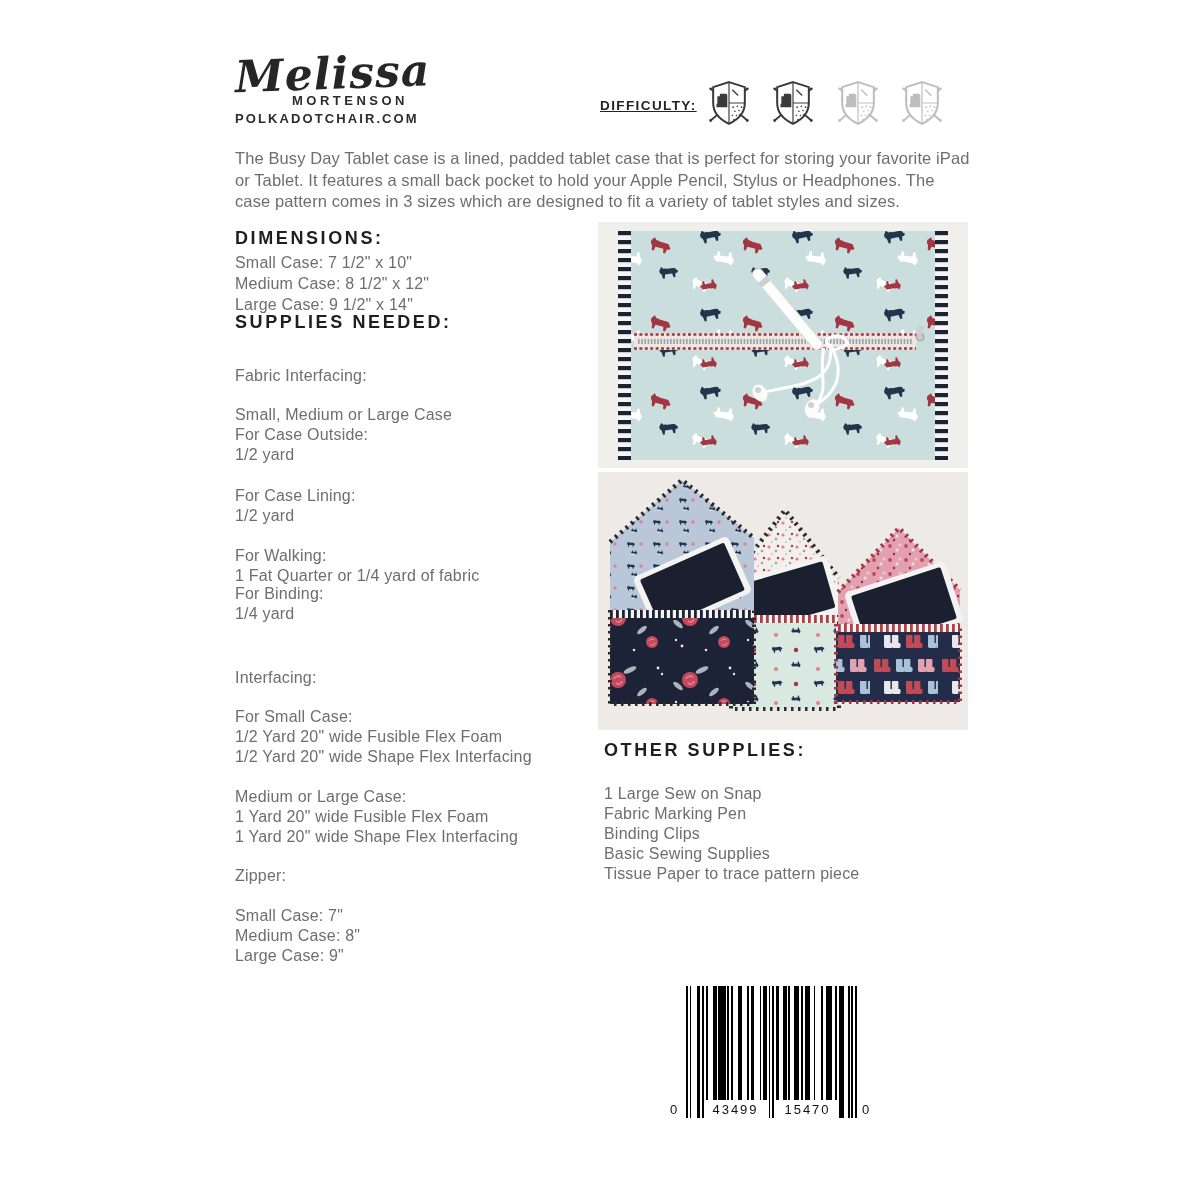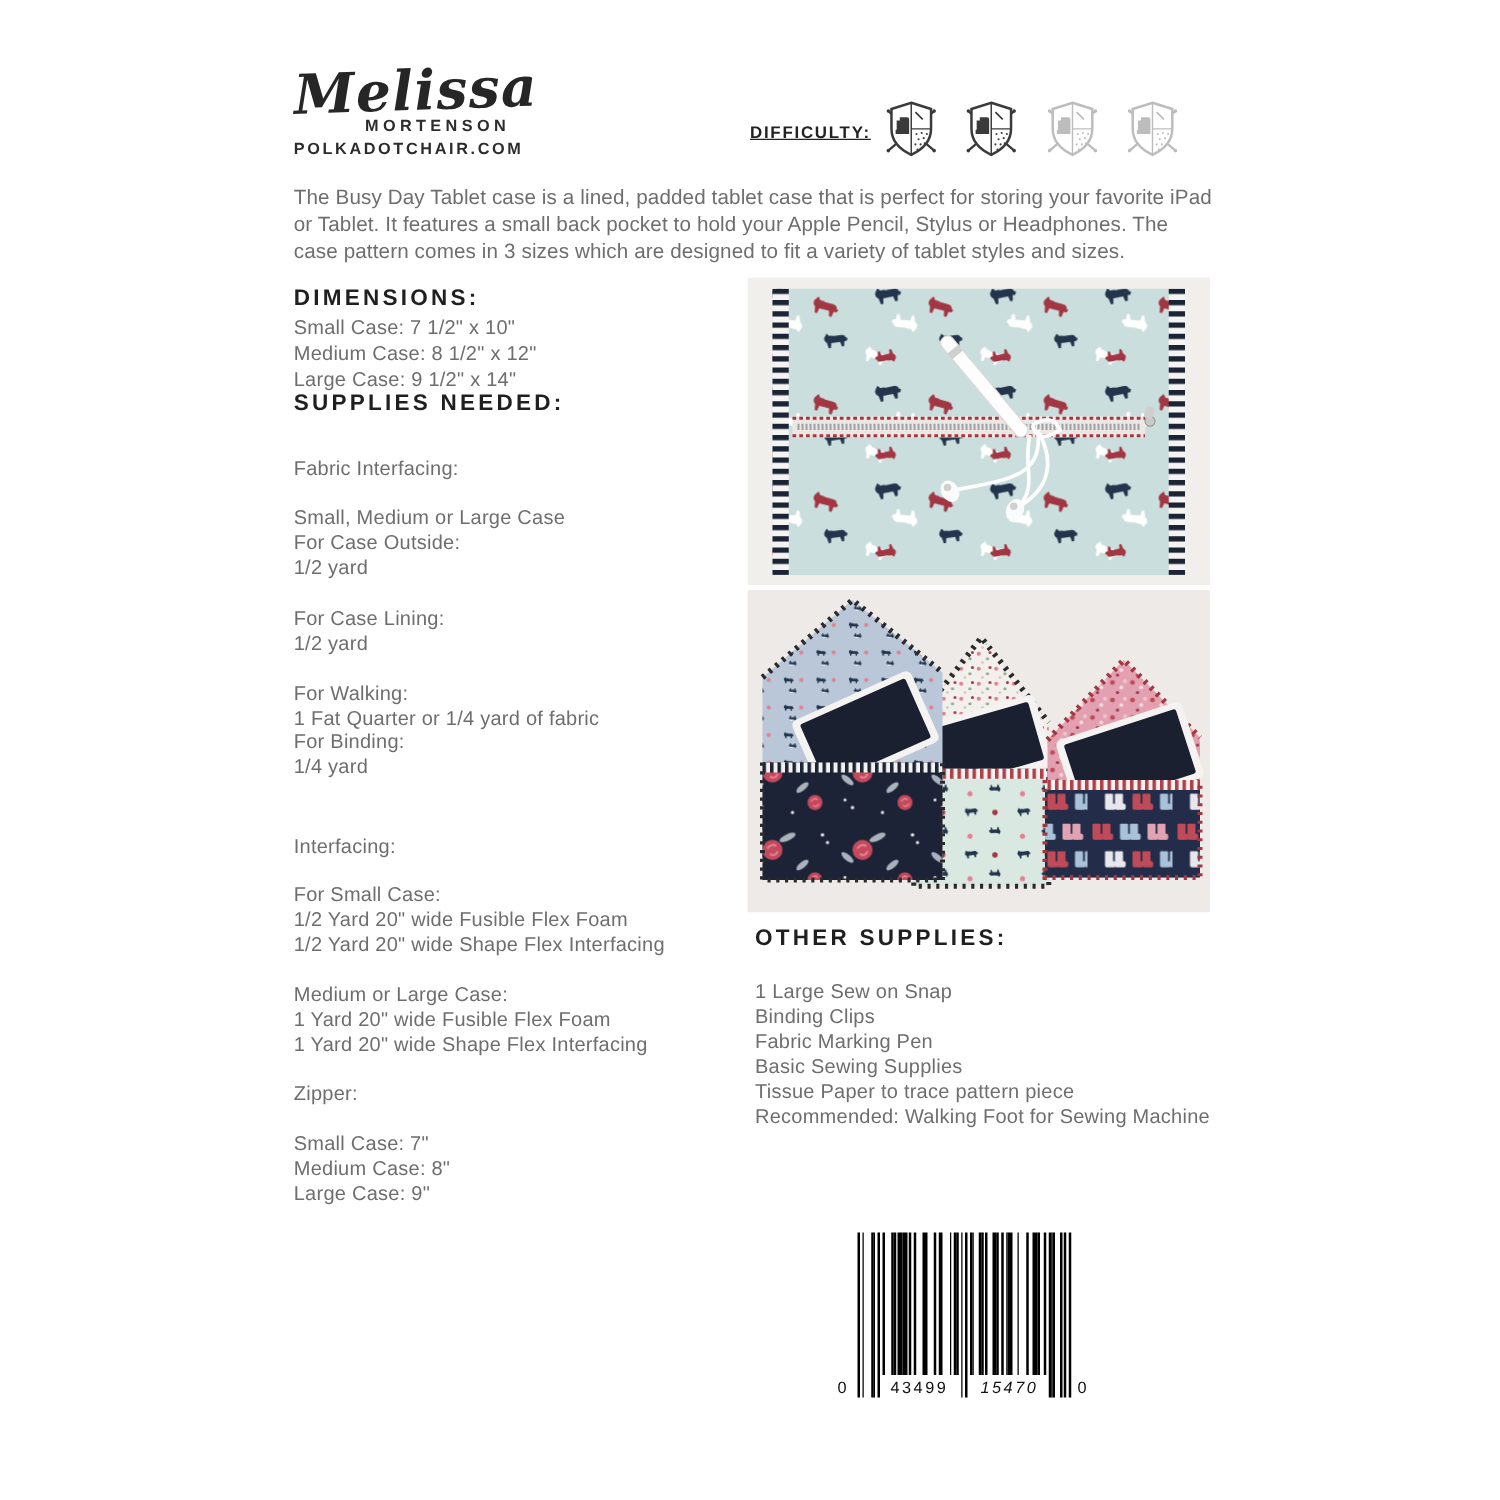--- a/index.html
+++ b/index.html
@@ -378,25 +378,24 @@
         <rect x="238" y="152" width="124" height="78" fill="url(#pBoots)"></rect>
         <rect x="238" y="152" width="124" height="8" fill="url(#pBandRed)"></rect>
         <path class="stitch" d="M238,152 V230 H362 V152" style="stroke:var(--crimson)" stroke-width="4" stroke-dasharray="2.5 4.5"></path>
       </g>
     </svg>
   </div>
 
   <div class="abs h1" style="left:604px;top:740px;">OTHER SUPPLIES:</div>
   <div class="abs body-txt" style="left:604px;top:784px;">
     <div>1 Large Sew on Snap</div>
+    <div>Fabric Marking Pen</div>
     <div>Binding Clips</div>
-    <div>Fabric Marking Pen</div>
     <div>Basic Sewing Supplies</div>
     <div>Tissue Paper to trace pattern piece</div>
-    <div>Recommended: Walking Foot for Sewing Machine</div>
   </div>
 
   <div id="barcode" class="abs" style="left:668px;top:986px;width:212px;height:142px;">
     <div id="barcode-bars">
         <i style="height: 132px; background: rgb(0, 0, 0);"></i>
         <i style="height: 132px; background: transparent;"></i>
         <i style="height: 132px; background: rgb(0, 0, 0);"></i>
         <i style="height: 132px; background: transparent;"></i>
         <i style="height: 132px; background: transparent;"></i>
         <i style="height: 132px; background: transparent;"></i>
@@ -485,17 +484,17 @@
         <i style="height: 132px; background: transparent;"></i>
         <i style="height: 132px; background: transparent;"></i>
         <i style="height: 132px; background: rgb(0, 0, 0);"></i>
         <i style="height: 132px; background: transparent;"></i>
         <i style="height: 132px; background: rgb(0, 0, 0);"></i>
         <i style="height: 132px; background: transparent;"></i>
         <i style="height: 132px; background: rgb(0, 0, 0);"></i>
       </div>
     <span class="bc-digit" style="left:2px;">0</span>
     <span class="bc-digit" style="left:36px;width:63px;text-align:center;">43499</span>
-    <span class="bc-digit" style="left:108px;width:63px;text-align:center;font-style:italic;">15470</span>
+    <span class="bc-digit" style="left:108px;width:63px;text-align:center;">15470</span>
     <span class="bc-digit" style="left:194px;">0</span>
   </div>
 
 </div>
 
 </body></html>

